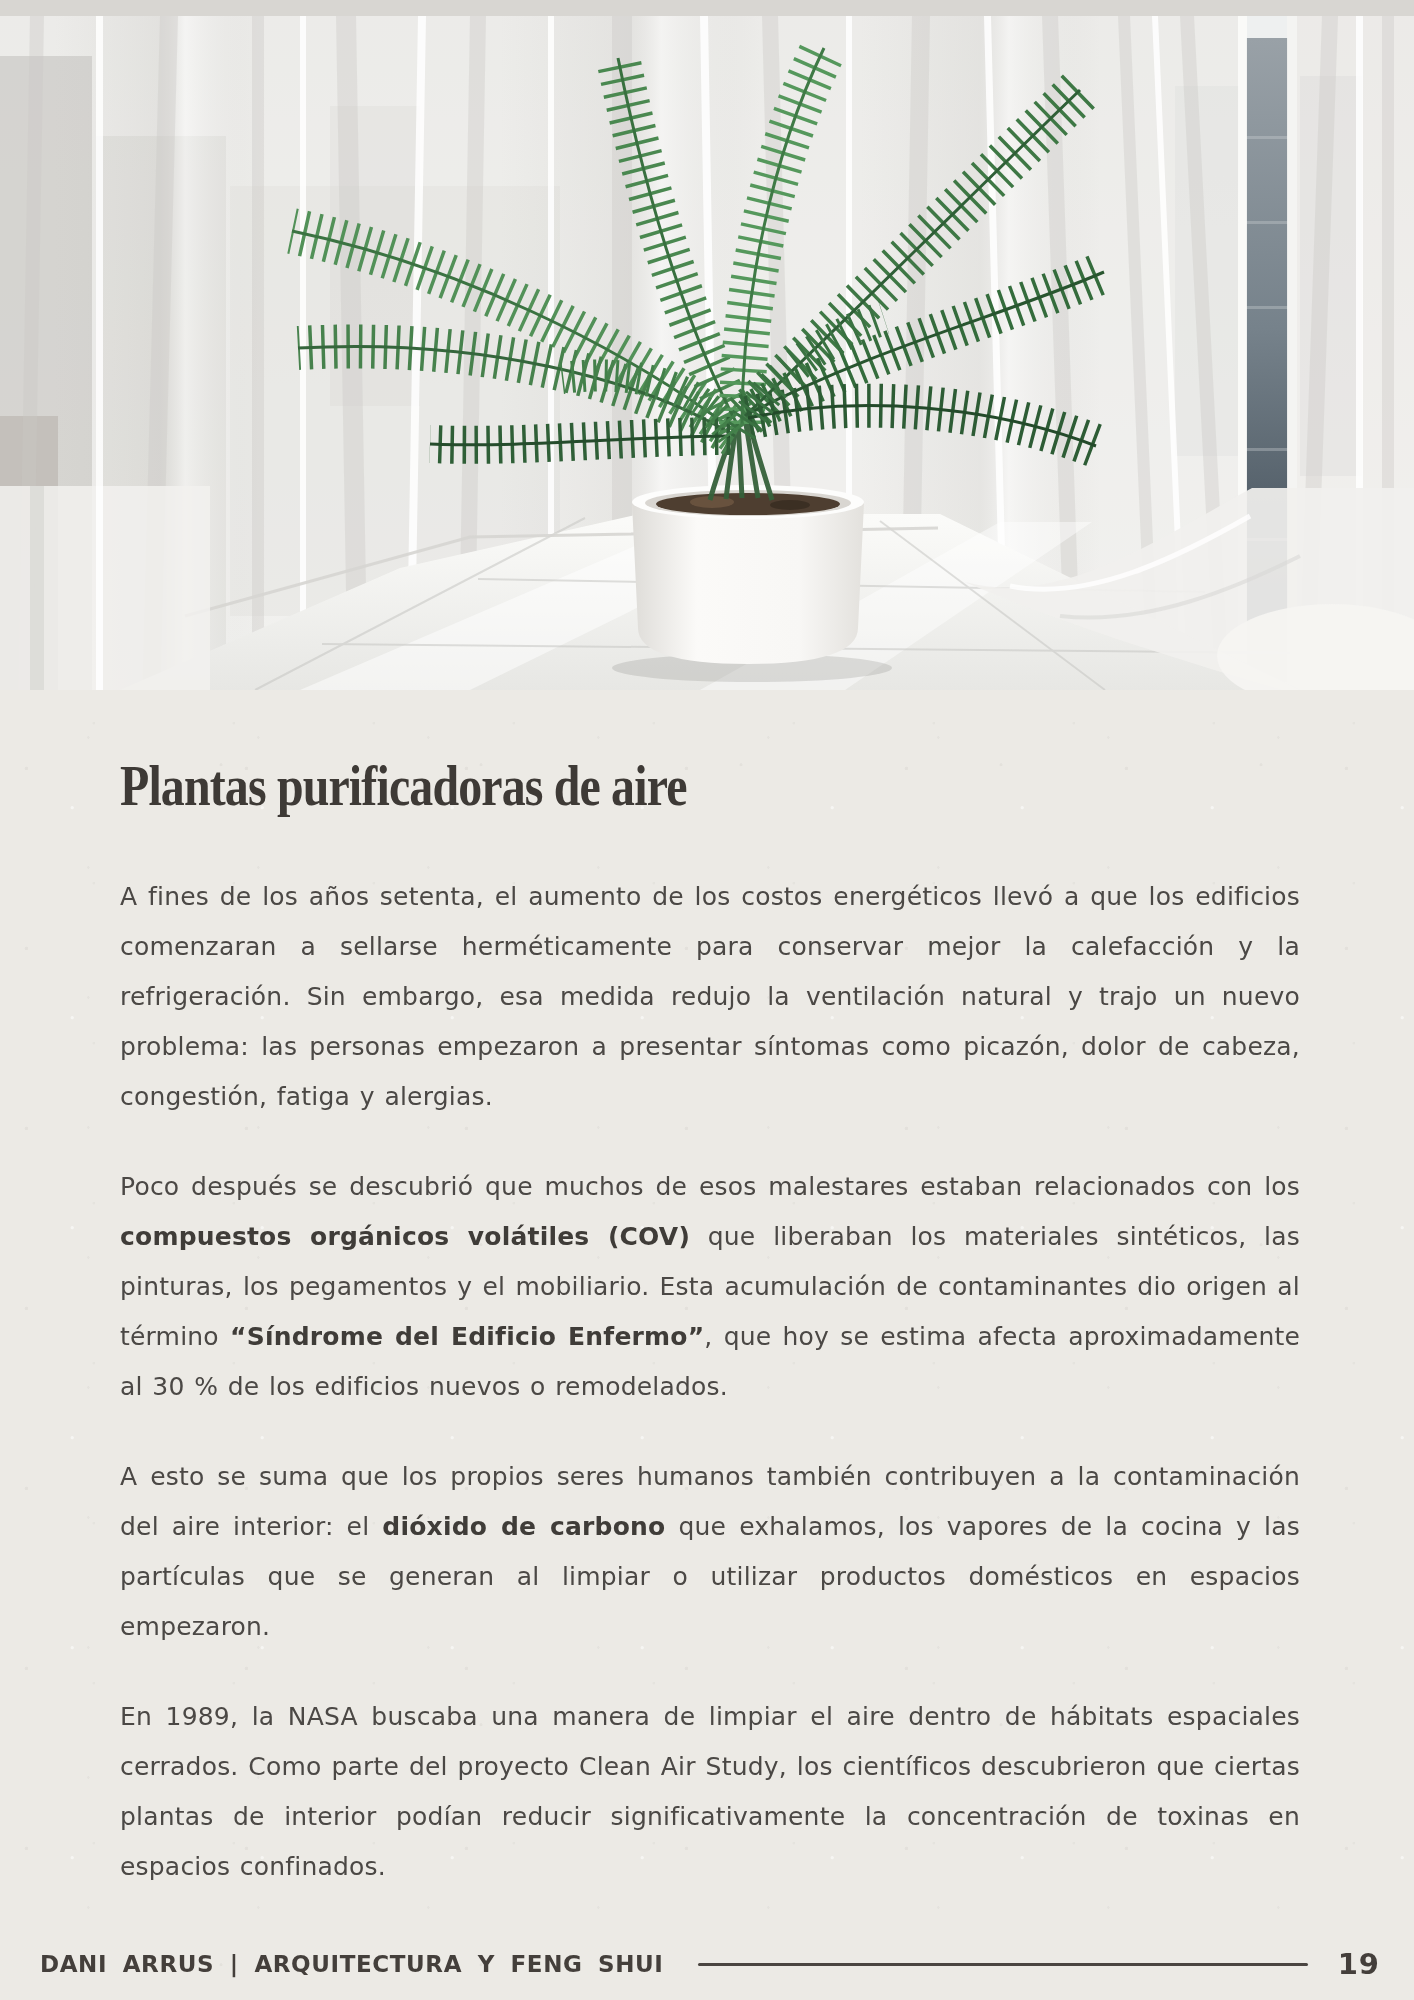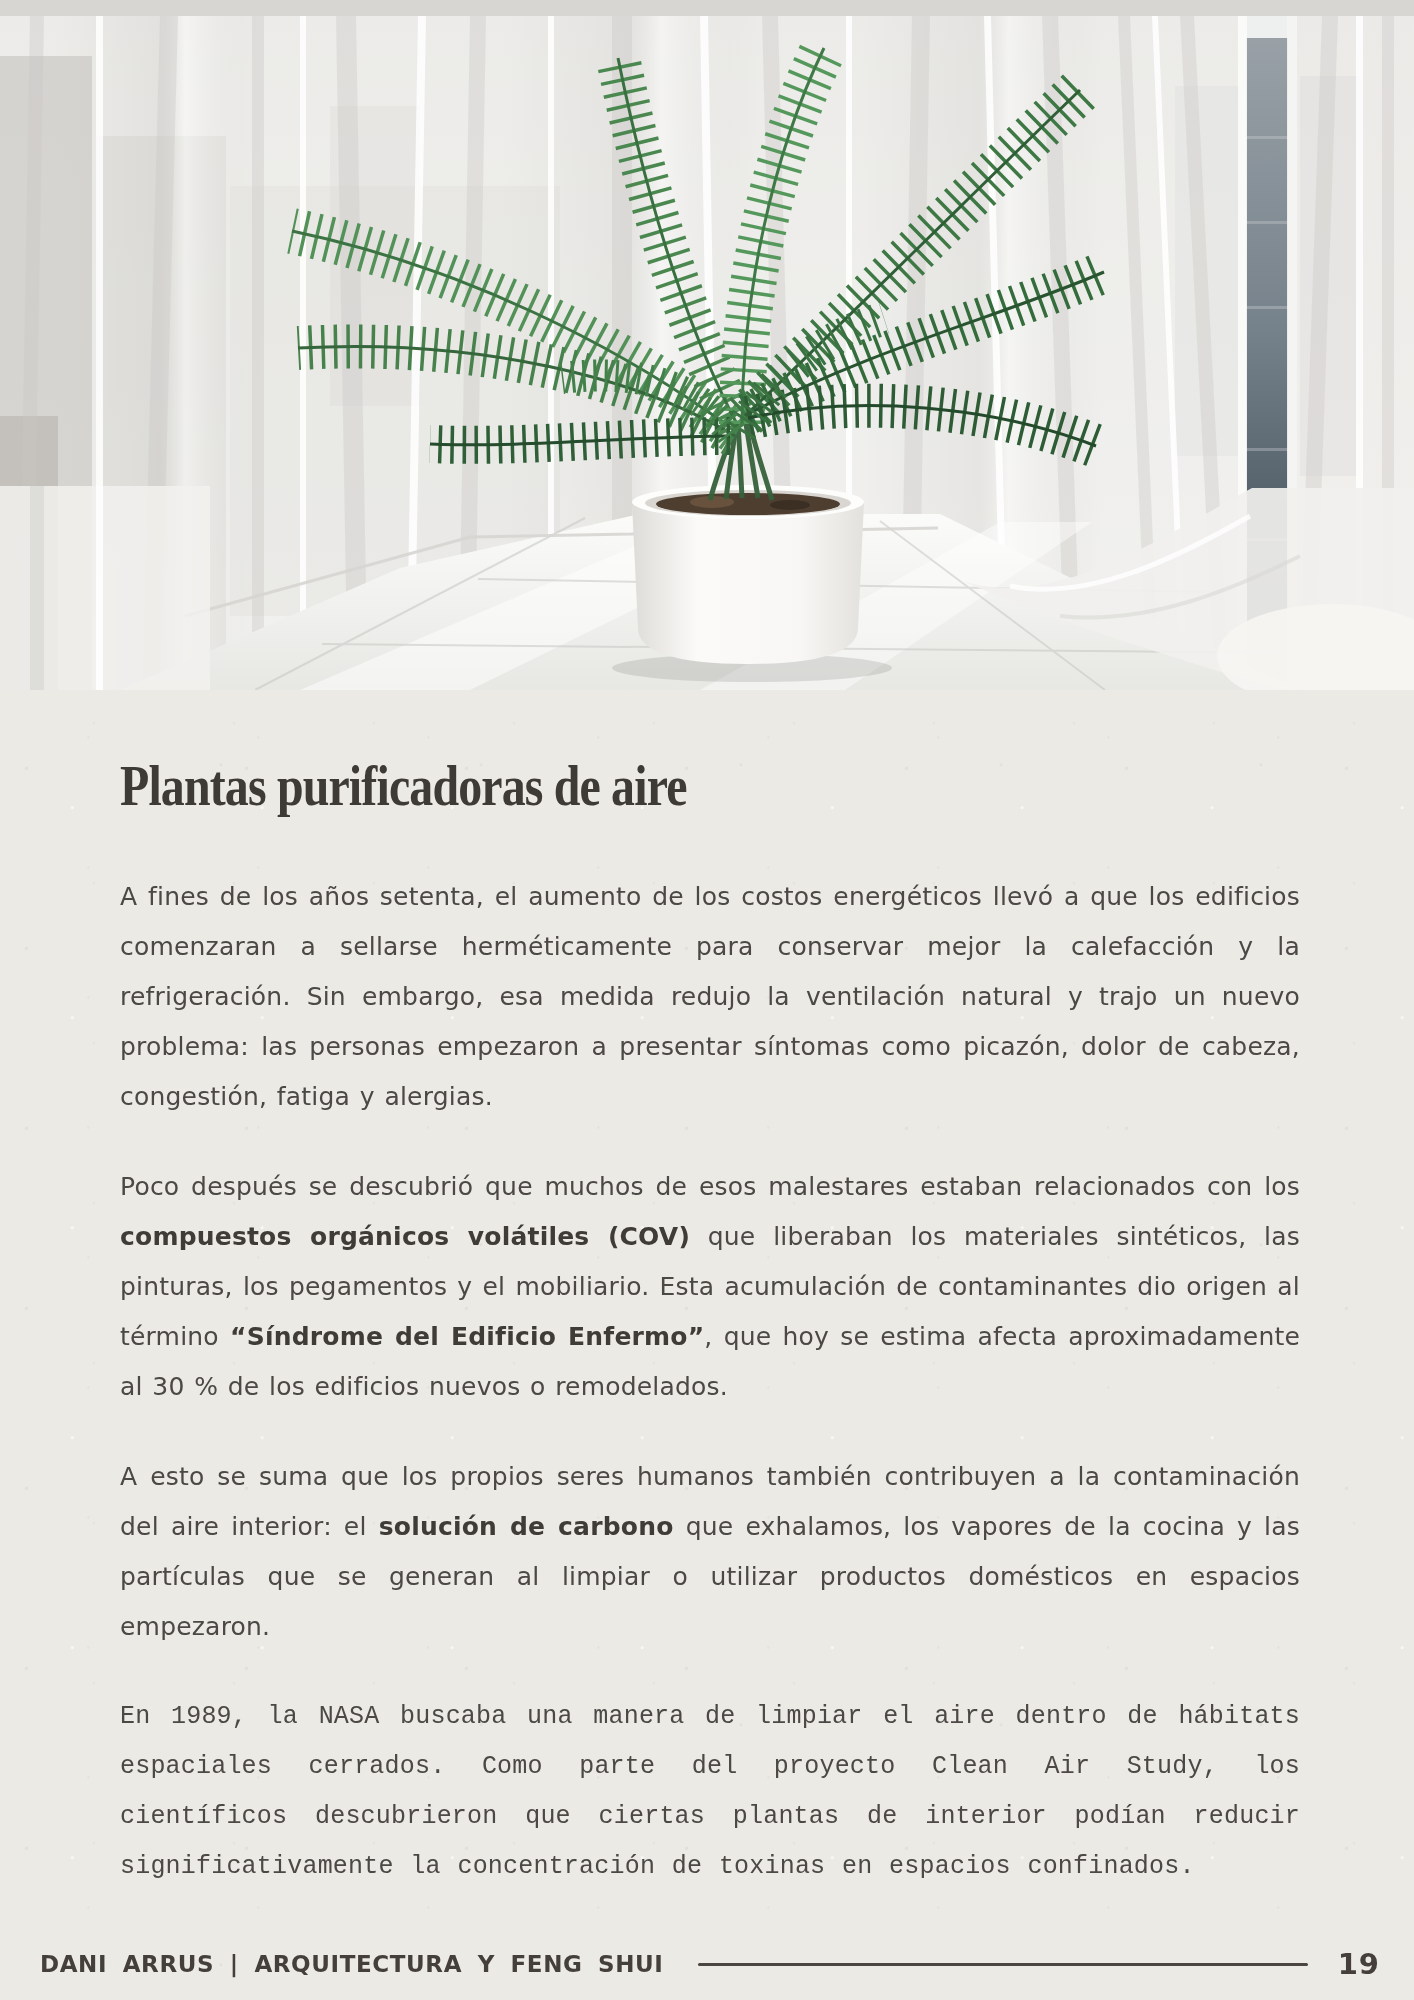--- a/index.html
+++ b/index.html
@@ -19,21 +19,21 @@
   .hero svg{display:block;}
   .content{position:absolute;top:674px;left:120px;width:1180px;color:#4B4845;}
   .title{
     margin:66px 0 0 0;
     font-family:"Liberation Serif","DejaVu Serif",serif;
     font-weight:700;font-size:57px;line-height:1.05;color:#3E3A36;
     letter-spacing:-1px;transform:scaleX(.84);transform-origin:left center;white-space:nowrap;
   }
   .body-text{margin-top:56px;font-size:25px;line-height:50px;text-align:justify;letter-spacing:.2px;word-spacing:1.5px;}
   .body-text p{margin:0 0 40px 0;}
-  .body-text p:last-child{margin-bottom:0;font-family:Liberation Mono, monospace;}
+  .body-text p:last-child{margin-bottom:0;}
   .b{font-weight:700;color:#3F3C38;}
   .subhead{font-weight:700;color:#3F3C38;margin:0;}
   .footer{
     position:absolute;left:40px;right:34px;top:1924px;height:48px;
     display:flex;align-items:center;color:#443F3B;text-align:right;
   }
   .footer .brand-line{font-weight:700;font-size:23px;letter-spacing:.6px;word-spacing:7px;white-space:nowrap;}
   .footer .rule{flex:1;height:3px;background:#4a4541;margin:0 30px 0 34px;border-radius:2px;}
   .footer .pagenum{font-weight:600;font-size:29px;letter-spacing:1px;}
 </style>
@@ -216,21 +216,21 @@
       </g>
     </svg>
   </div>
 
   <div class="content">
     <h1 class="title">Plantas purificadoras de aire</h1>
 
     <div class="body-text">
       <p><span>A fines de los años setenta, el aumento de los costos energéticos llevó a que los edificios comenzaran a sellarse herméticamente para conservar mejor la calefacción y la refrigeración. Sin embargo, esa medida redujo la ventilación natural y trajo un nuevo problema: las personas empezaron a presentar síntomas como picazón, dolor de cabeza, congestión, fatiga y alergias.</span></p>
       <p><span>Poco después se descubrió que muchos de esos malestares estaban relacionados con los </span><span class="b">compuestos orgánicos volátiles (COV)</span><span> que liberaban los materiales sintéticos, las pinturas, los pegamentos y el mobiliario. Esta acumulación de contaminantes dio origen al término </span><span class="b">“Síndrome del Edificio Enfermo”</span><span>, que hoy se estima afecta aproximadamente al 30 % de los edificios nuevos o remodelados.</span></p>
-      <p><span>A esto se suma que los propios seres humanos también contribuyen a la contaminación del aire interior: el </span><span class="b">solución de carbono</span><span> que exhalamos, los vapores de la cocina y las partículas que se generan al limpiar o utilizar productos domésticos en espacios empezaron.</span></p>
+      <p><span>A esto se suma que los propios seres humanos también contribuyen a la contaminación del aire interior: el </span><span class="b">dióxido de carbono</span><span> que exhalamos, los vapores de la cocina y las partículas que se generan al limpiar o utilizar productos domésticos en espacios empezaron.</span></p>
       <p><span>En 1989, la NASA buscaba una manera de limpiar el aire dentro de hábitats espaciales cerrados. Como parte del proyecto Clean Air Study, los científicos descubrieron que ciertas plantas de interior podían reducir significativamente la concentración de toxinas en espacios confinados.</span></p>
     </div>
   </div>
 
   <div class="footer">
     <span class="brand-line">DANI ARRUS  |  ARQUITECTURA  Y  FENG SHUI</span>
     <span class="rule"></span>
     <span class="pagenum">19</span>
   </div>
 

